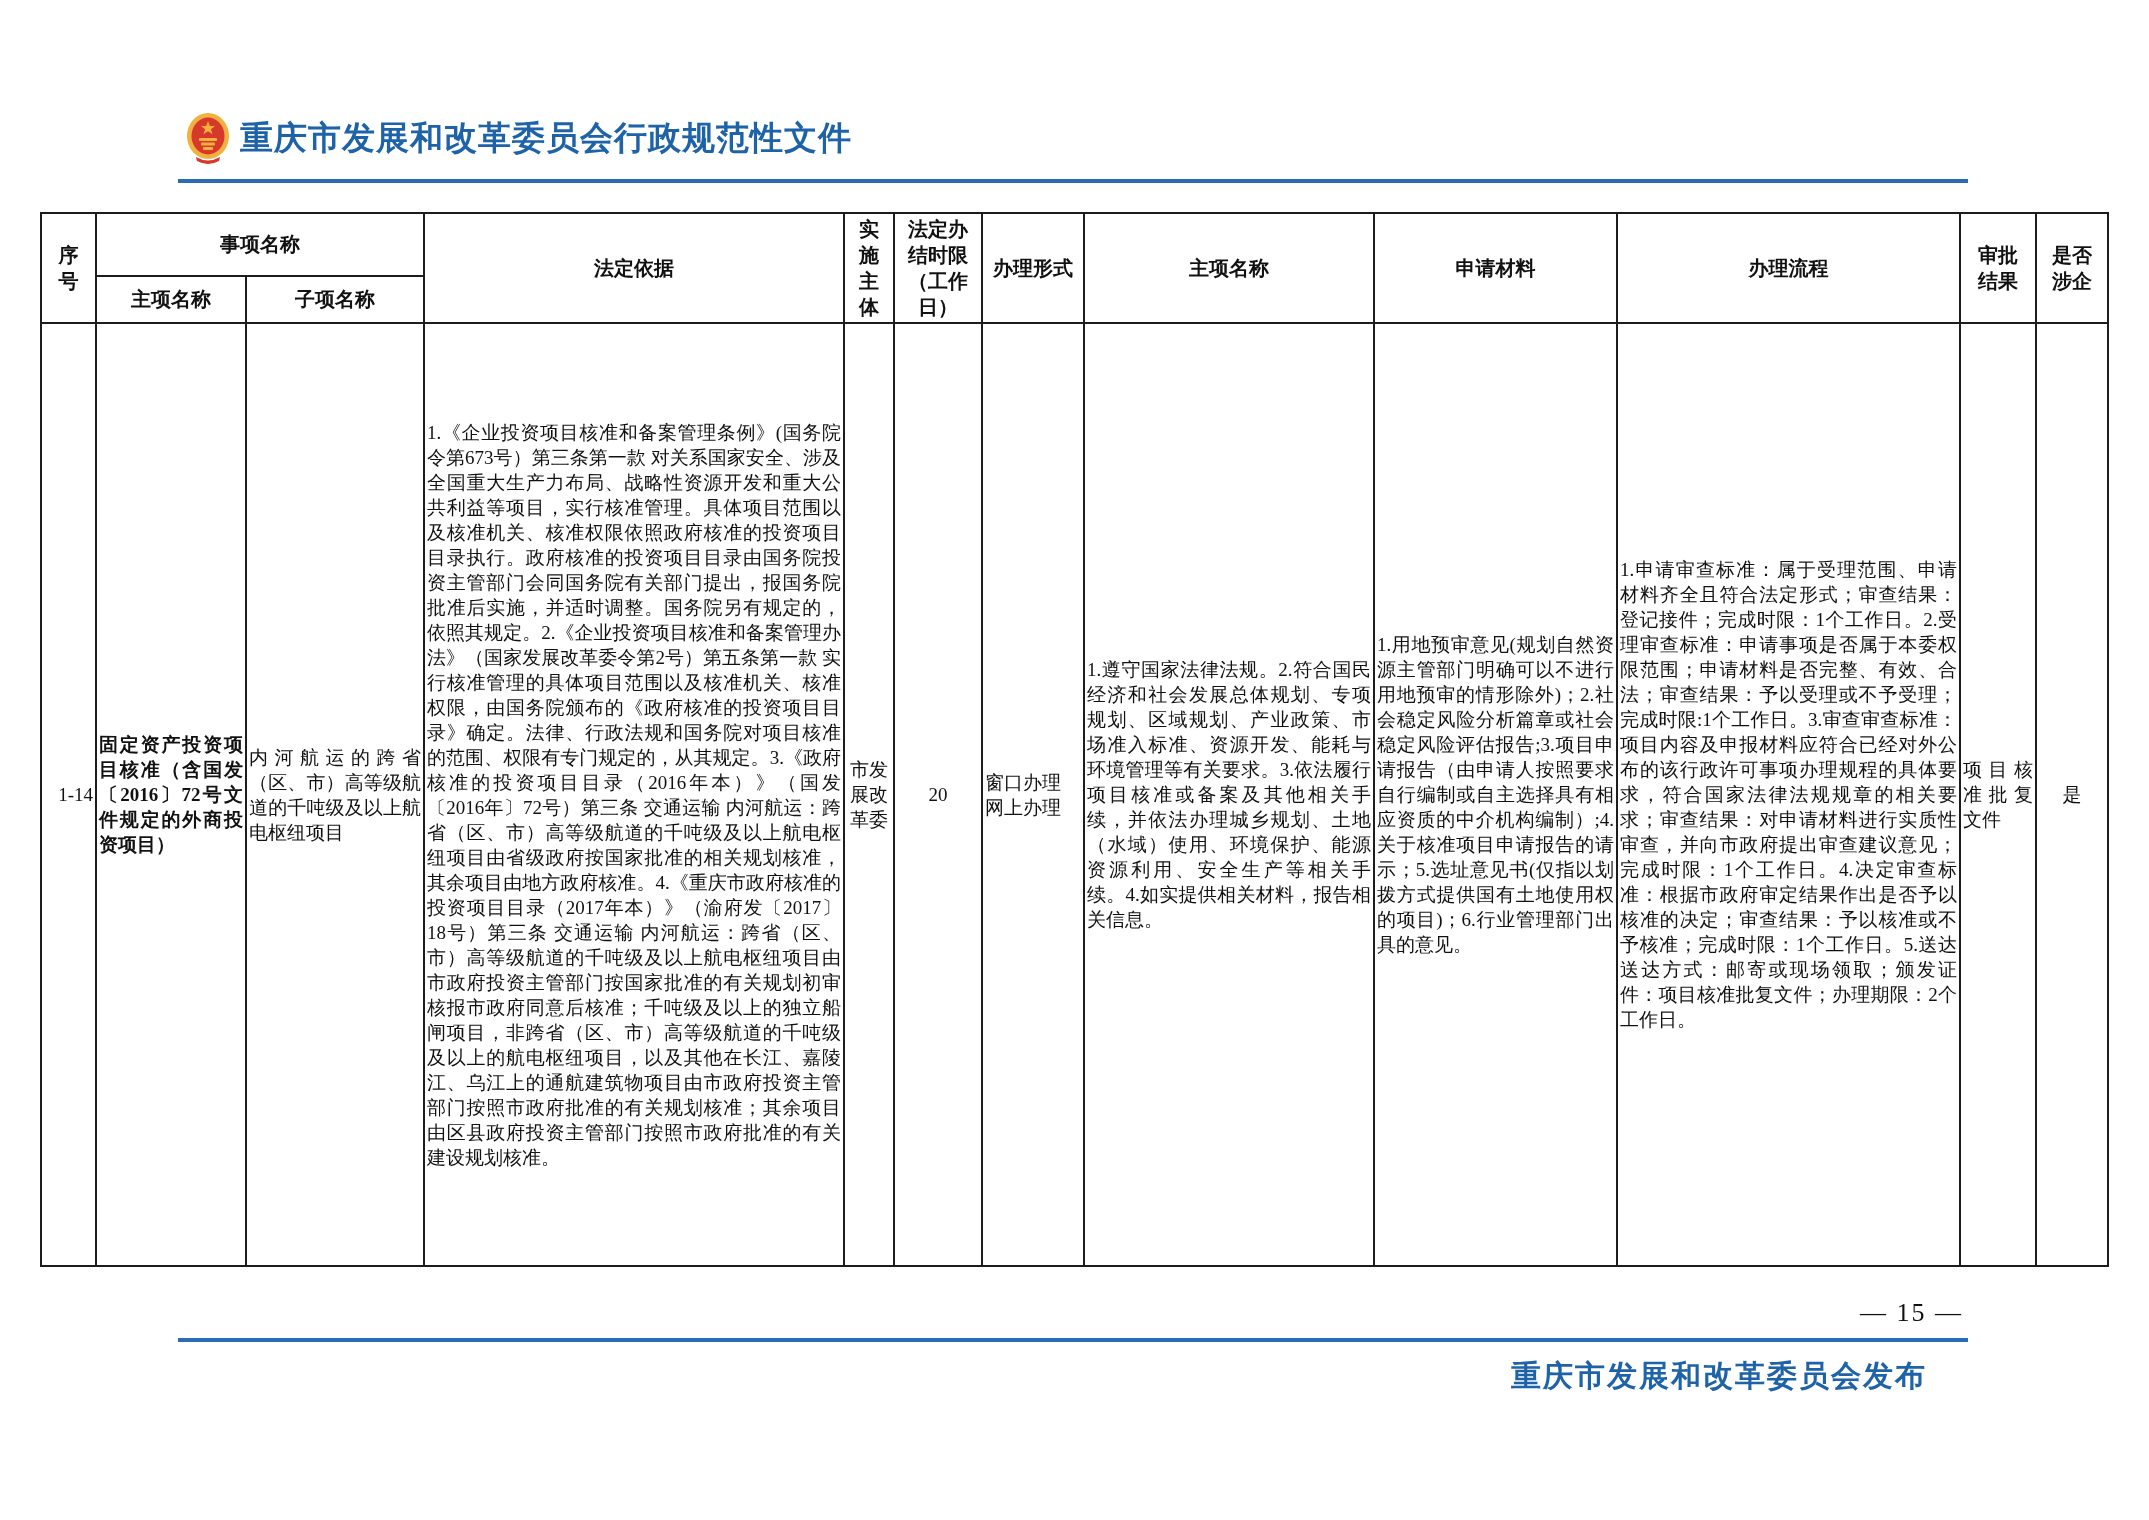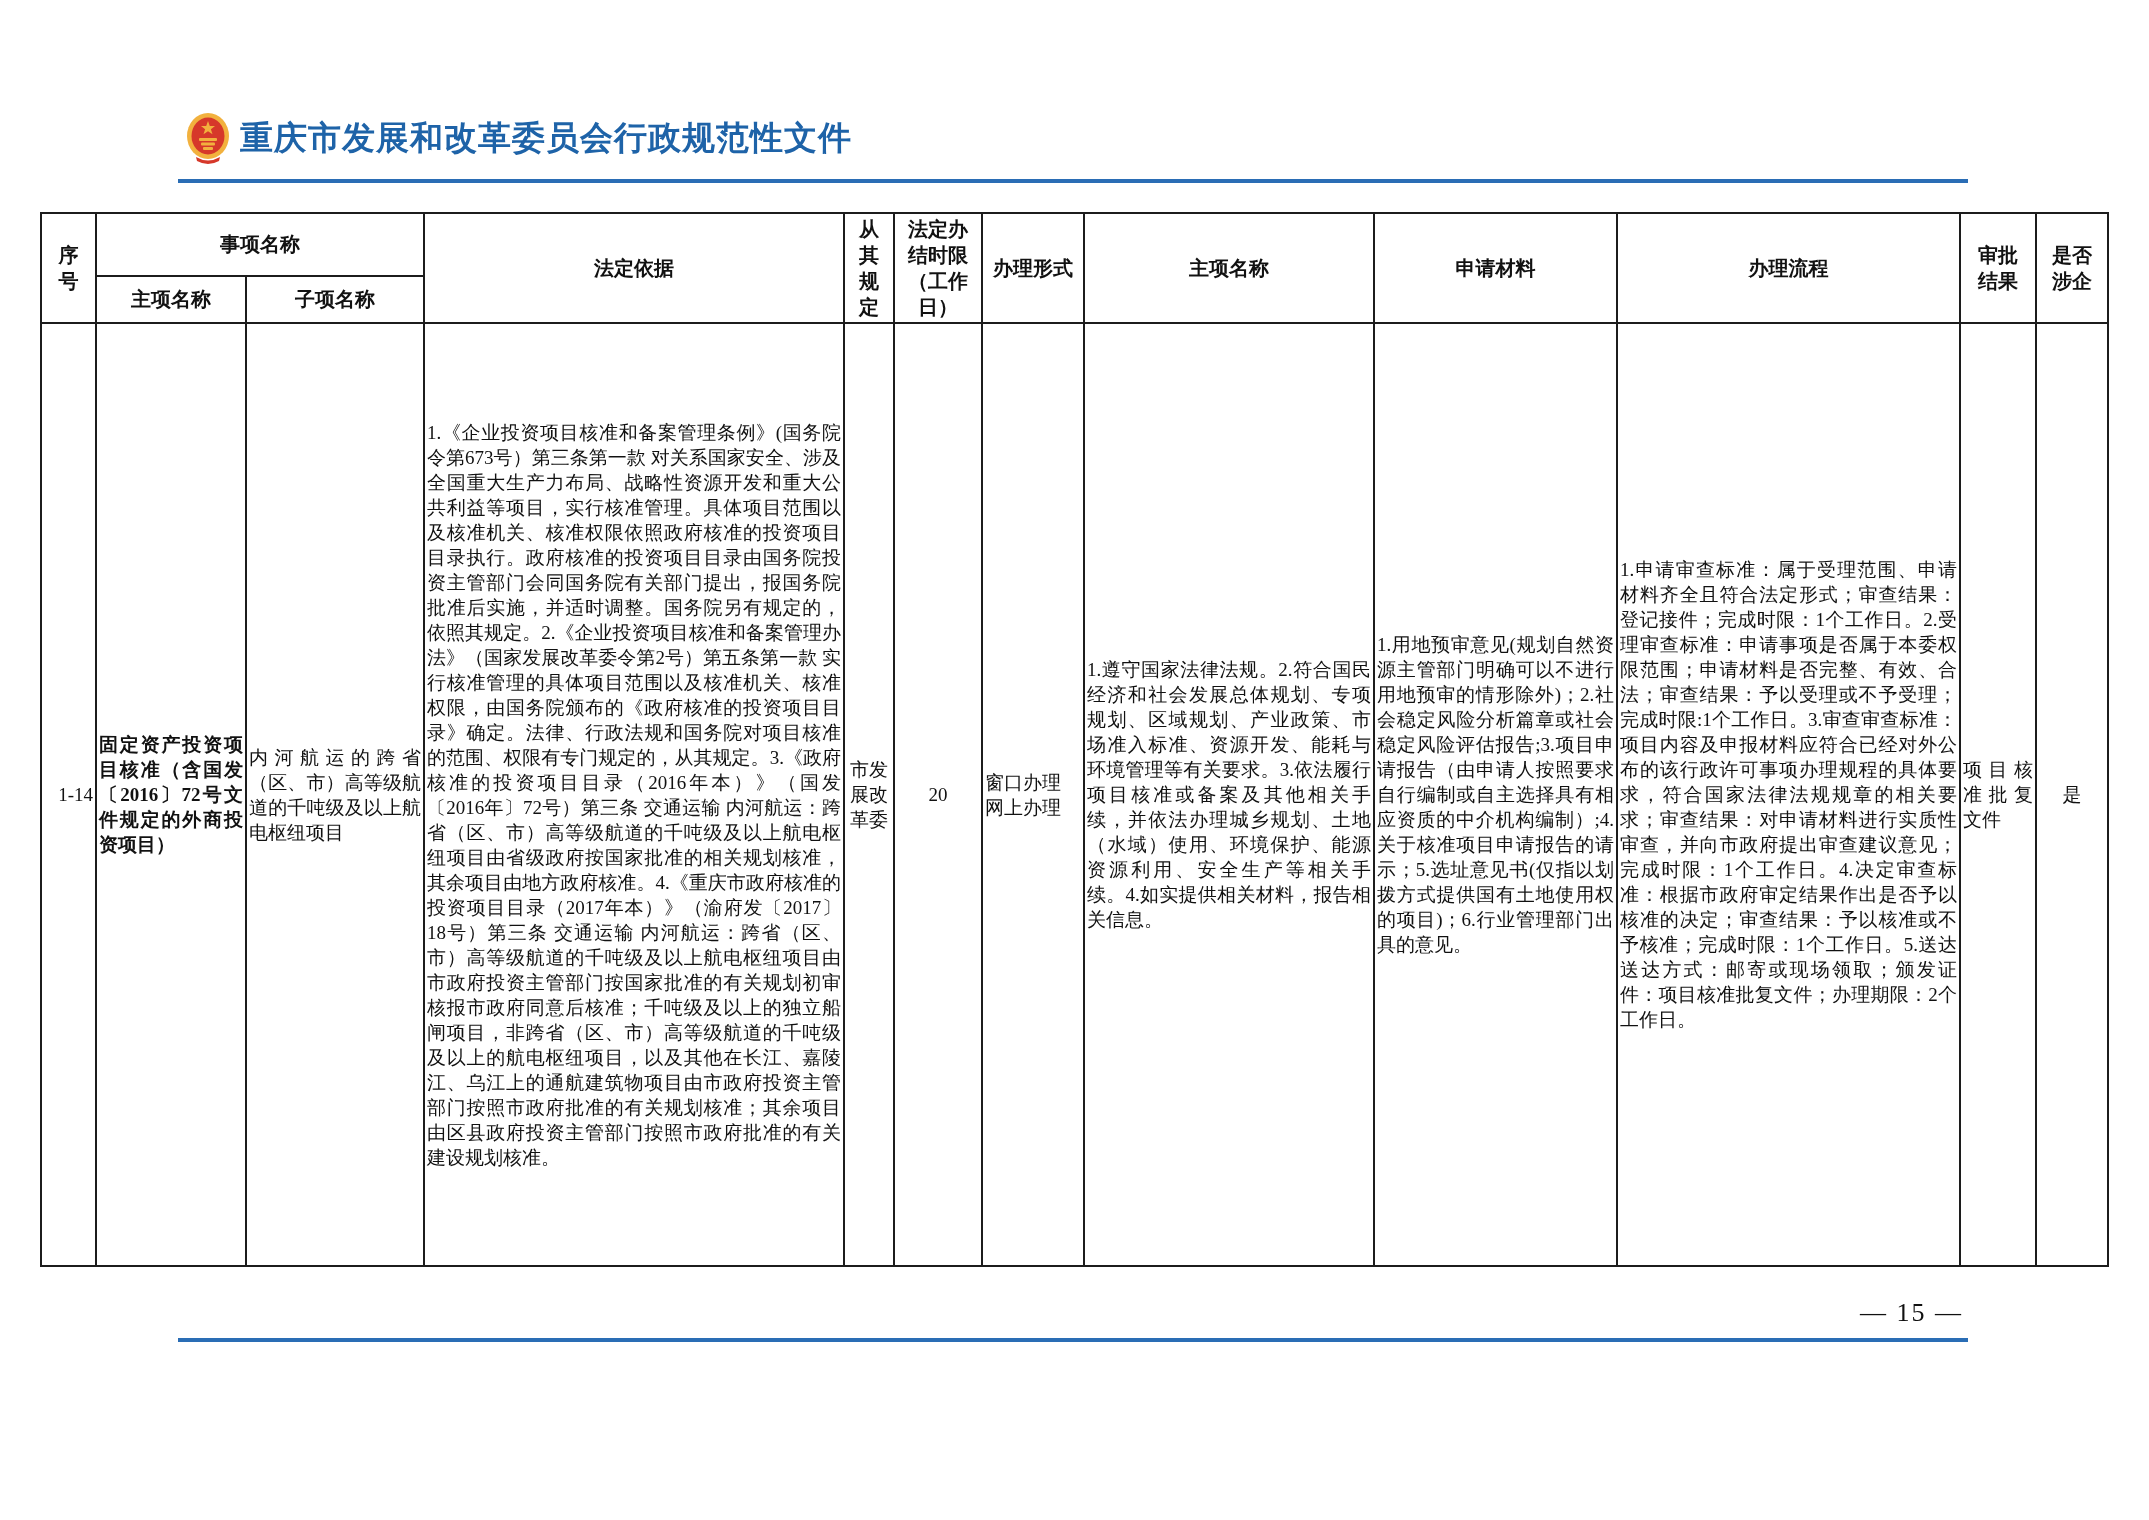--- a/index.html
+++ b/index.html
@@ -126,21 +126,21 @@
         <col style="width:243px">
       <col style="width:343px">
         <col style="width:76px">
         <col style="width:72px">
     </colgroup>
     <thead>
       <tr class="hdr-top">
         <th rowspan="2">序号</th>
         <th colspan="2">事项名称</th>
         <th rowspan="2">法定依据</th>
-        <th rowspan="2" class="h-impl">从其规定</th>
+        <th rowspan="2" class="h-impl">实施主体</th>
         <th rowspan="2" class="h-limit">法定办结时限（工作日）</th>
         <th rowspan="2">办理形式</th>
         <th rowspan="2">主项名称</th>
         <th rowspan="2">申请材料</th>
         <th rowspan="2">办理流程</th>
         <th rowspan="2" class="h-result">审批结果</th>
         <th rowspan="2" class="h-ent">是否涉企</th>
       </tr>
       <tr class="hdr-sub">
         <th>主项名称</th>
@@ -161,14 +161,15 @@
         <td class="c-mat jst">1.用地预审意见(规划自然资源主管部门明确可以不进行用地预审的情形除外)；2.社会稳定风险分析篇章或社会稳定风险评估报告;3.项目申请报告（由申请人按照要求自行编制或自主选择具有相应资质的中介机构编制）;4.关于核准项目申请报告的请示；5.选址意见书(仅指以划拨方式提供国有土地使用权的项目)；6.行业管理部门出具的意见。</td>
         <td class="c-proc jst">1.申请审查标准：属于受理范围、申请材料齐全且符合法定形式；审查结果：登记接件；完成时限：1个工作日。2.受理审查标准：申请事项是否属于本委权限范围；申请材料是否完整、有效、合法；审查结果：予以受理或不予受理；完成时限:1个工作日。3.审查审查标准：项目内容及申报材料应符合已经对外公布的该行政许可事项办理规程的具体要求，符合国家法律法规规章的相关要求；审查结果：对申请材料进行实质性审查，并向市政府提出审查建议意见；完成时限：1个工作日。4.决定审查标准：根据市政府审定结果作出是否予以核准的决定；审查结果：予以核准或不予核准；完成时限：1个工作日。5.送达送达方式：邮寄或现场领取；颁发证件：项目核准批复文件；办理期限：2个工作日。</td>
         <td class="c-result jst">项目核准批复文件</td>
         <td class="c-ent">是</td>
       </tr>
     </tbody>
   </table>
 
   <div class="page-number">— 15 —</div>
   <div class="rule bottom-rule"></div>
+  <div class="publisher">重庆市发展和改革委员会发布</div>
 
 </div>
 
 </body></html>

